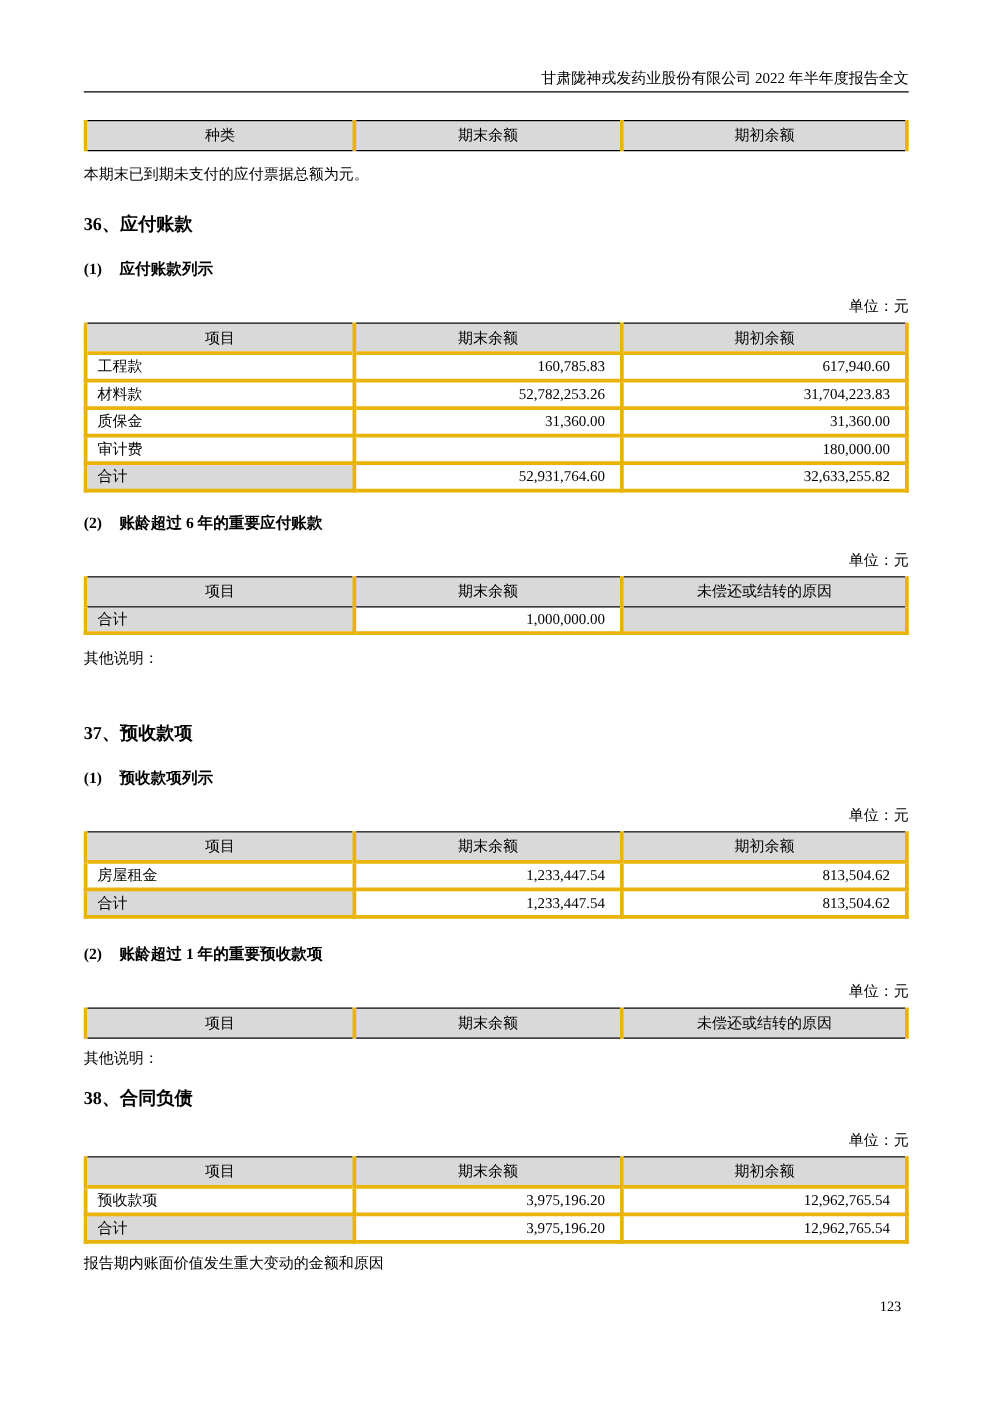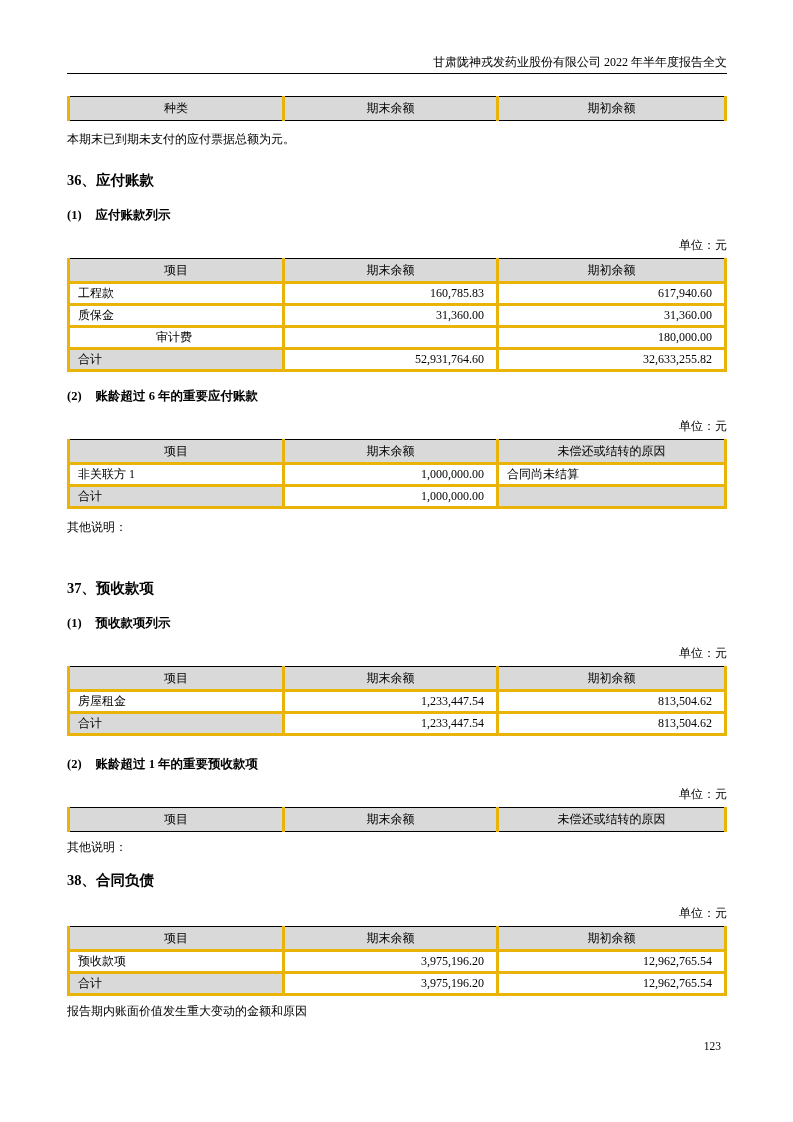--- a/index.html
+++ b/index.html
@@ -83,26 +83,31 @@
             <th>期初余额</th>
           </tr>
         </thead>
         <tbody>
           <tr>
             <td style="text-align: left;">工程款</td>
             <td style="text-align: right;">160,785.83</td>
             <td style="text-align: right;">617,940.60</td>
           </tr>
           <tr>
+            <td style="text-align: left;">材料款</td>
+            <td style="text-align: right;">52,782,253.26</td>
+            <td style="text-align: right;">31,704,223.83</td>
+          </tr>
+          <tr>
             <td style="text-align: left;">质保金</td>
             <td style="text-align: right;">31,360.00</td>
             <td style="text-align: right;">31,360.00</td>
           </tr>
           <tr>
-            <td style="text-align: center;">审计费</td>
+            <td style="text-align: left;">审计费</td>
             <td style="text-align: right;"></td>
             <td style="text-align: right;">180,000.00</td>
           </tr>
           <tr class="total-row">
             <td class="shaded" style="text-align: left;">合计</td>
             <td style="text-align: right;">52,931,764.60</td>
             <td style="text-align: right;">32,633,255.82</td>
           </tr>
         </tbody>
       </table>
@@ -119,25 +124,20 @@
           <col style="width: 34.7%;">
         </colgroup>
         <thead>
           <tr>
             <th>项目</th>
             <th>期末余额</th>
             <th>未偿还或结转的原因</th>
           </tr>
         </thead>
         <tbody>
-          <tr>
-            <td style="text-align: left;">非关联方 1</td>
-            <td style="text-align: right;">1,000,000.00</td>
-            <td style="text-align: left;">合同尚未结算</td>
-          </tr>
           <tr class="total-row">
             <td class="shaded" style="text-align: left;">合计</td>
             <td style="text-align: right;">1,000,000.00</td>
             <td class="shaded" style="text-align: left;"></td>
           </tr>
         </tbody>
       </table>
 
     <div class="note">其他说明：</div>
 

